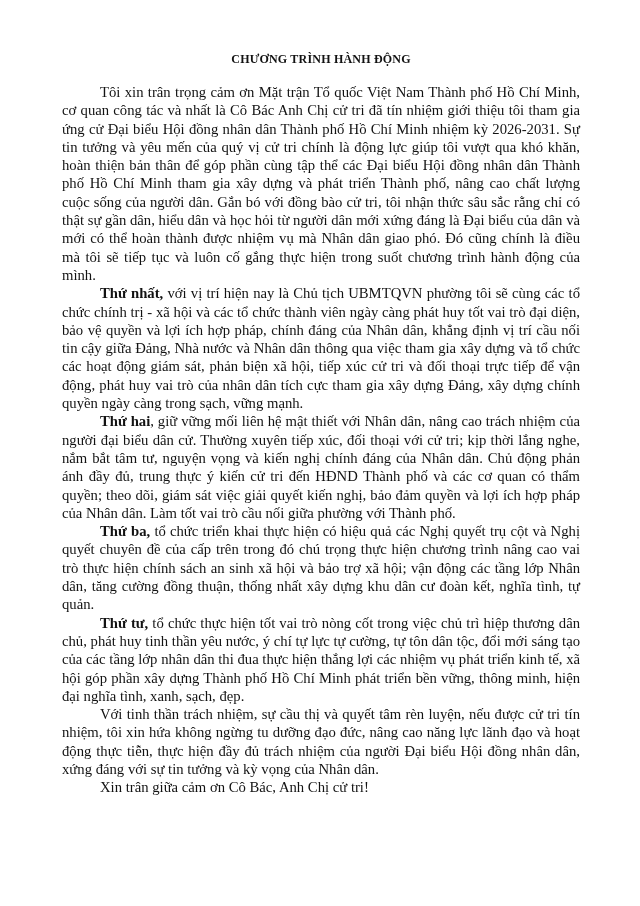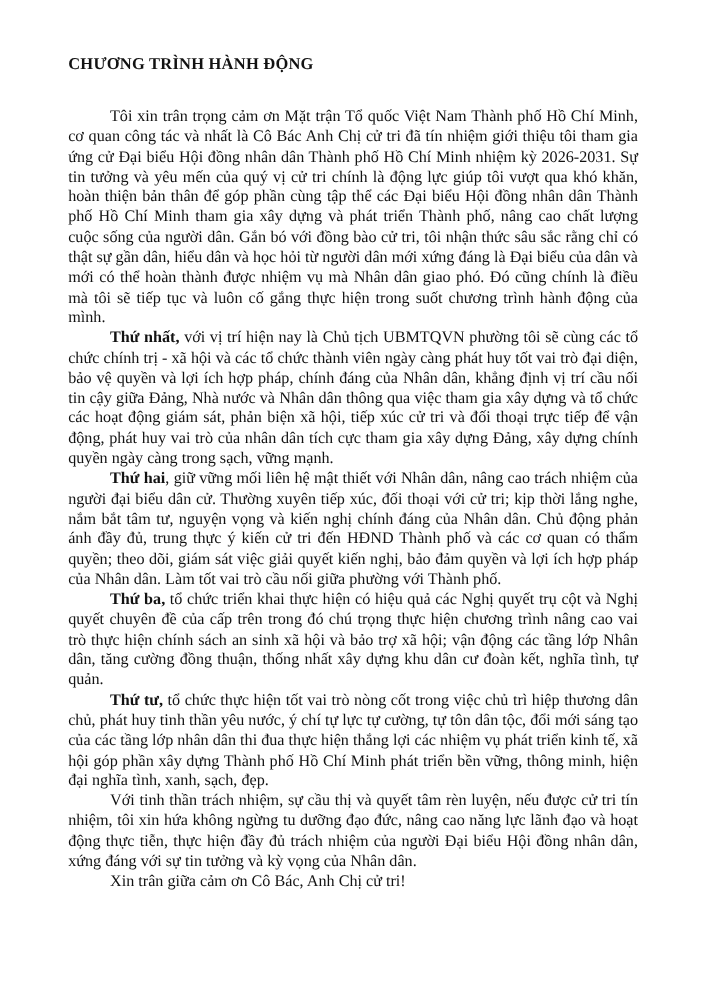--- a/index.html
+++ b/index.html
@@ -15,28 +15,28 @@
     color: #121212;
   }
   .page {
     box-sizing: border-box;
     width: 640px;
     height: 906px;
     padding: 50px 60px 0 62px;
     background: #ffffff;
   }
   .doc-title {
-    text-align: left;
+    text-align: center;
     font-weight: bold;
-    font-size: 15px;
+    font-size: 12px;
     line-height: 19px;
     letter-spacing: 0.2px;
   }
   .doc-body {
-    margin-top: 28px;
+    margin-top: 14px;
     font-size: 14.7px;
     line-height: 18.3px;
     text-align: justify;
   }
   .doc-body p {
     margin: 0;
     padding: 0;
     text-indent: 38px;
   }
   .lead {

